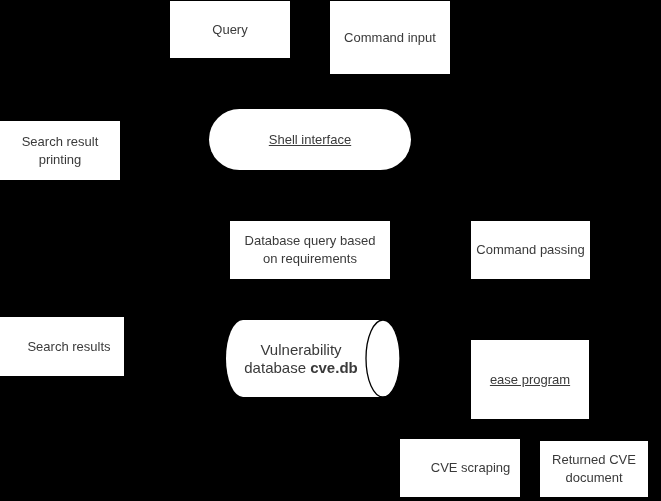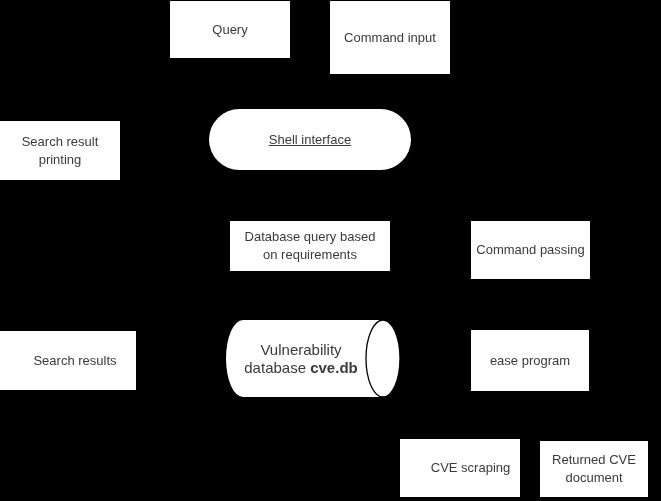--- a/index.html
+++ b/index.html
@@ -23,24 +23,24 @@
     justify-content: center;
     text-align: center;
     box-sizing: border-box;
     padding: 2px 3px;
   }
   .terminator { border-radius: 31px; }
   .node-query            { left: 170px; top: 1px;   width: 120px; height: 57px; }
   .node-command-input    { left: 330px; top: 1px;   width: 120px; height: 73px; }
   .node-search-result-printing { left: 0px; top: 111px; width: 120px; height: 59px; margin-top: 10px; }
   .node-shell-interface  { left: 209px; top: 109px; width: 202px; height: 61px; text-decoration: underline; }
-  .node-database-query   { left: 230px; top: 221px; width: 160px; height: 50px; }
+  .node-database-query   { left: 230px; top: 221px; width: 160px; height: 58px; }
   .node-command-passing  { left: 471px; top: 221px; width: 119px; height: 58px; }
-  .node-search-results   { left: 0px;   top: 331px; width: 136px; height: 59px; padding-left: 17px; }
-  .node-ease-program     { left: 471px; top: 330px; width: 118px; height: 61px; }
+  .node-search-results   { left: 0px;   top: 317px; width: 124px; height: 59px; padding-left: 17px; }
+  .node-ease-program     { left: 471px; top: 340px; width: 118px; height: 79px; text-decoration: underline; }
   .node-cve-scraping     { left: 400px; top: 439px; width: 120px; height: 58px; padding-left: 24px; }
   .node-returned-cve     { left: 540px; top: 441px; width: 108px; height: 56px; }
   .cylinder-wrap { position: absolute; left: 224px; top: 319px; width: 178px; height: 80px; }
   .cylinder-svg { position: absolute; left: 0; top: 0; }
   .cylinder-label {
     position: absolute; left: 4px; top: 0; width: 146px; height: 80px;
     display: flex; flex-direction: column; align-items: center; justify-content: center;
     color: #3a3a3a; font-size: 15px; line-height: 18px; text-align: left;
     background: transparent;
   }

